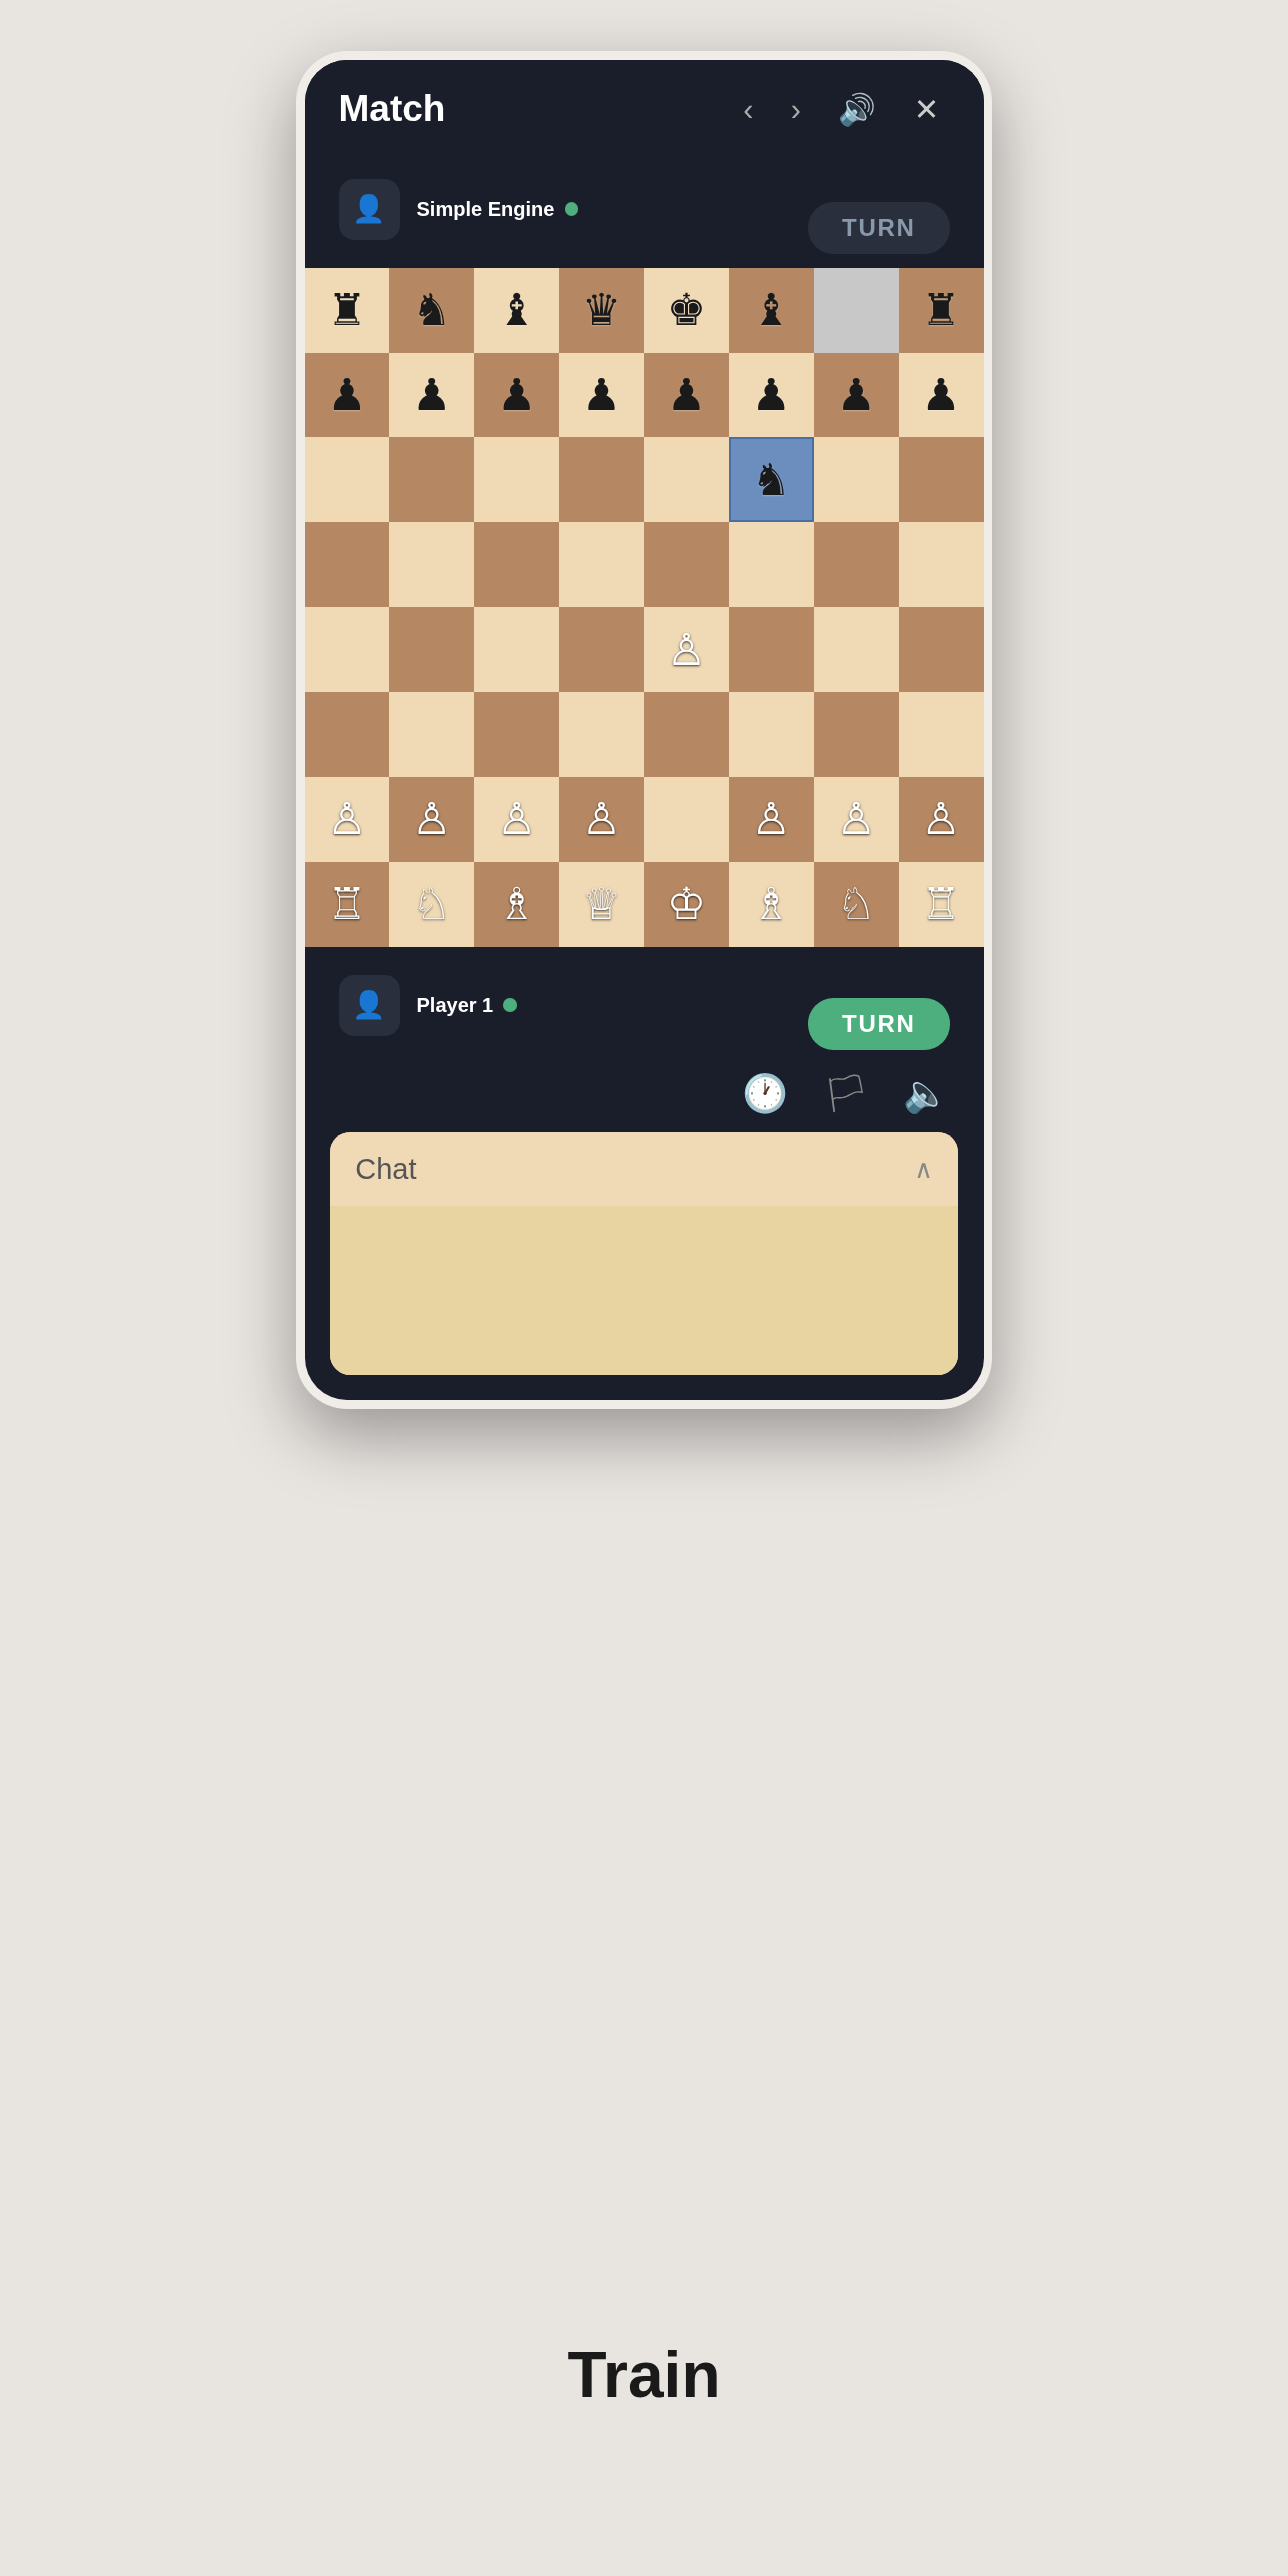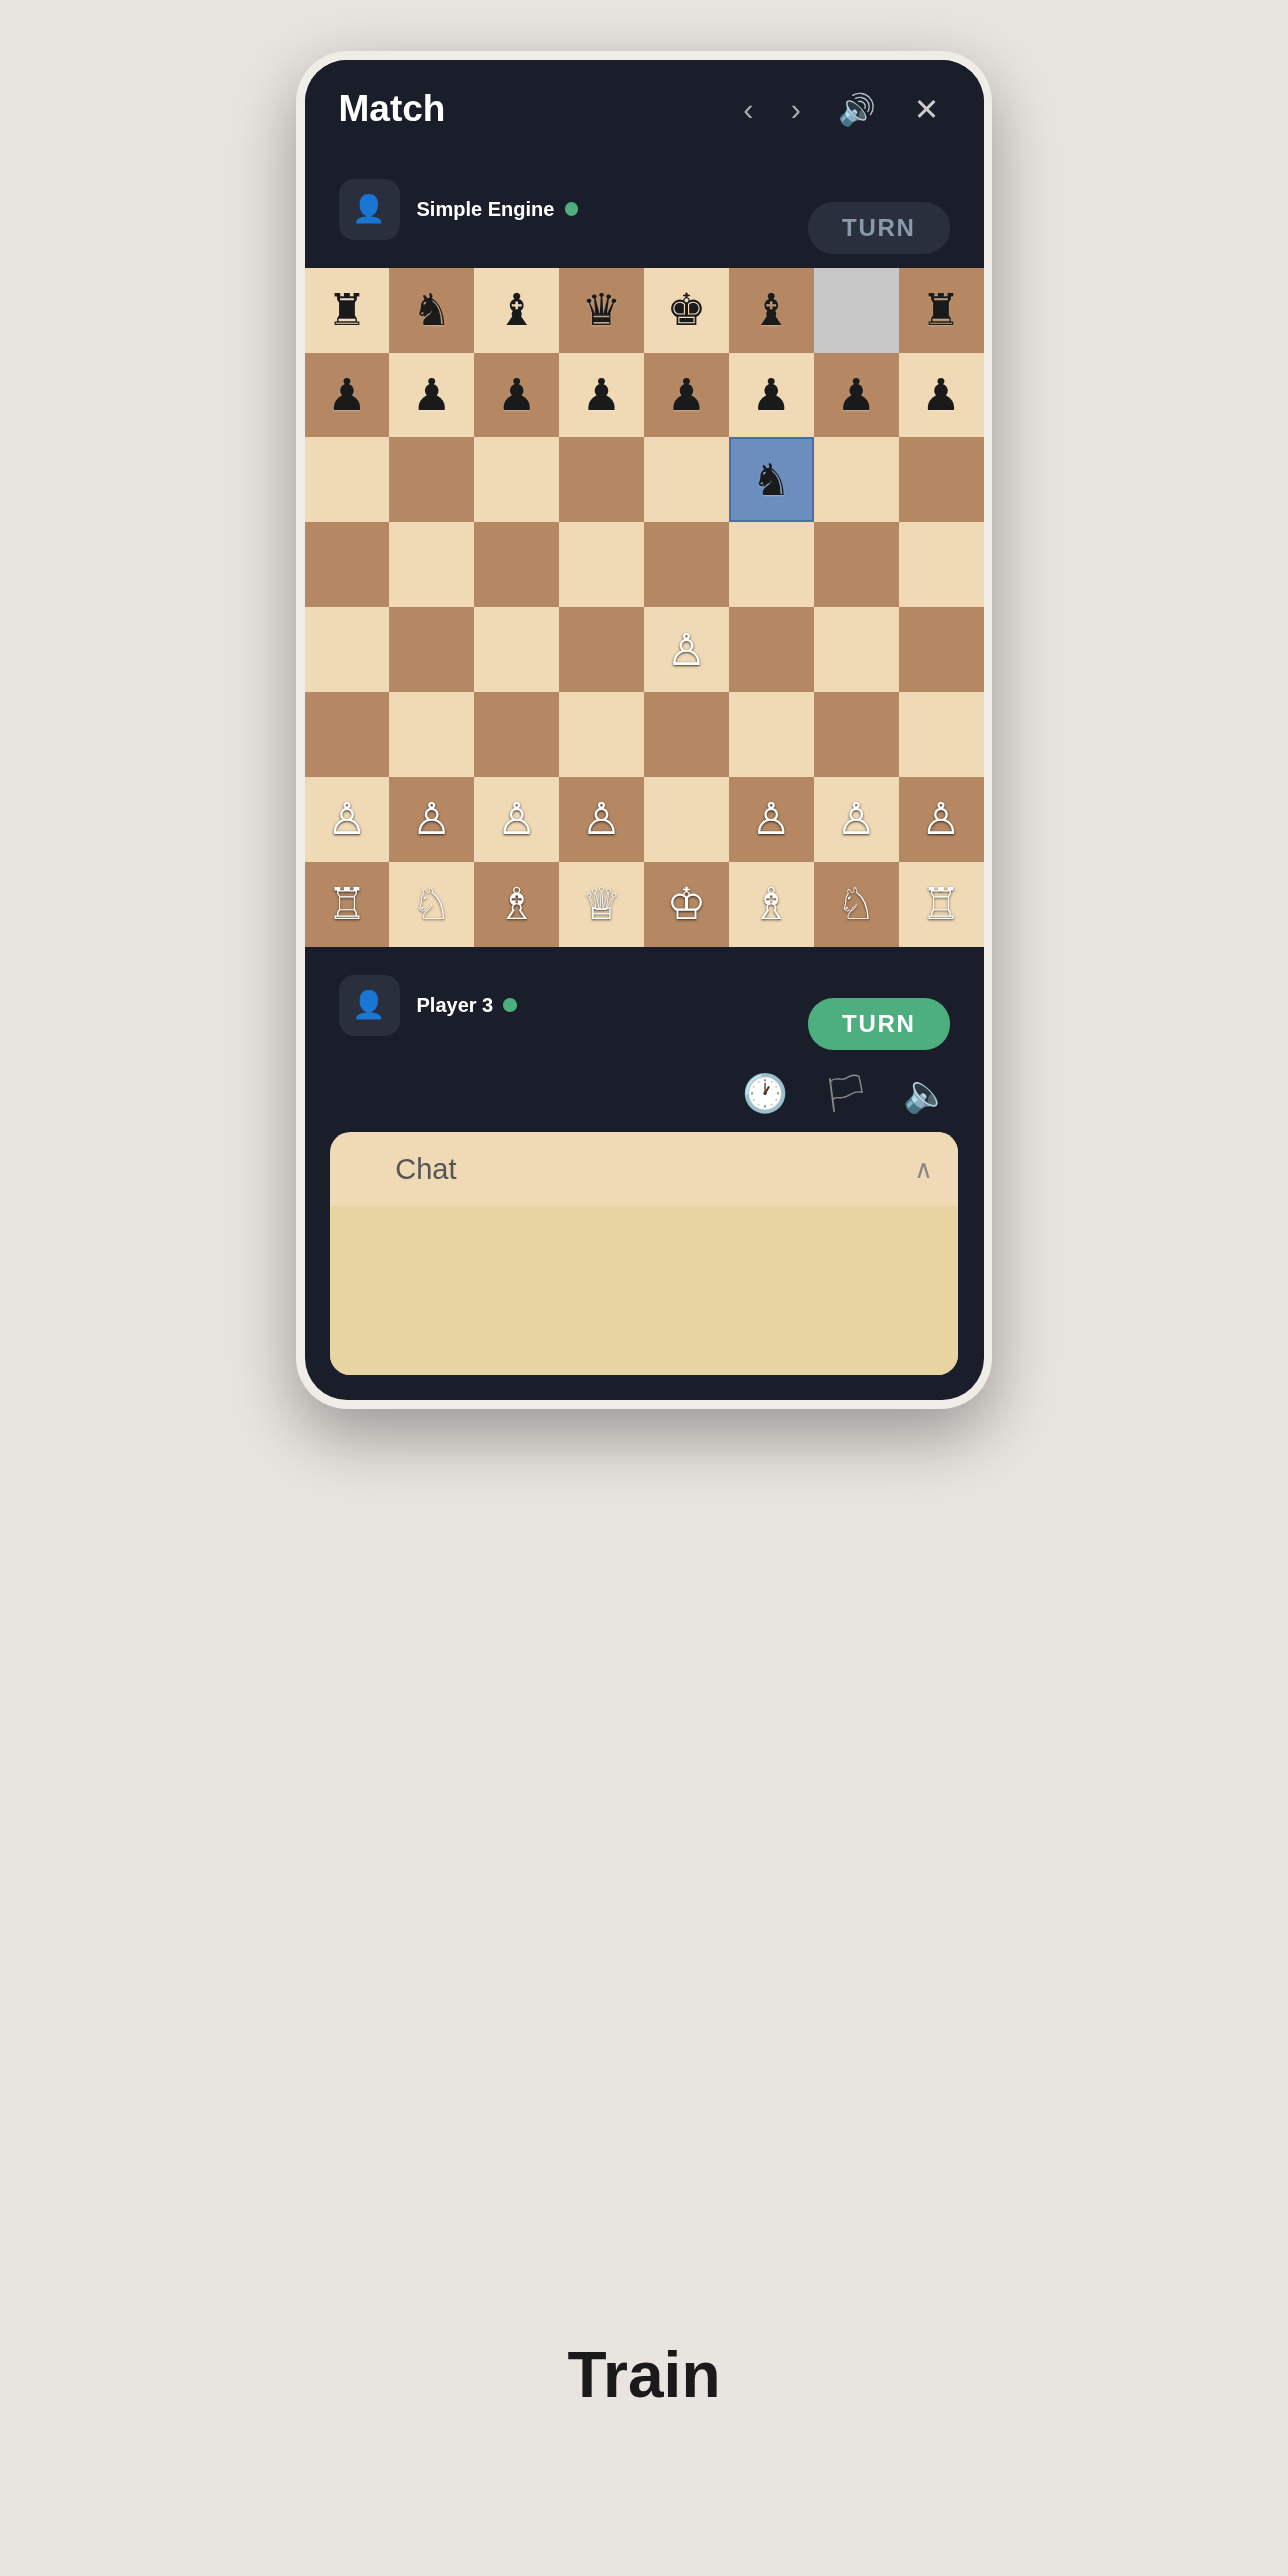--- a/index.html
+++ b/index.html
@@ -179,21 +179,20 @@
       border-radius: 20.3px;
       overflow: hidden;
     }
 
     .chat-header {
       display: flex;
       align-items: center;
       justify-content: space-between;
       padding: 20.3px 25.4px;
       background: #f0d9b5;
-      margin-left: 40px;
     }
 
     .chat-label {
       color: #555;
       font-size: 29px;
       font-weight: 500;
     }
 
     .chat-toggle {
       color: #888;
@@ -379,21 +378,21 @@
         <div class="cell light">
           <span class="piece-white">♖</span>
         </div>
       </div>
 
     <div class="bottom-player-row">
       <div class="avatar">
         <span>👤</span>
       </div>
       <div class="player-name">
-        <span>Player 3</span>
+        <span>Player 1</span>
         <span class="status-dot"></span>
       </div>
       <button class="turn-btn active">TURN</button>
     </div>
 
     <div class="action-row">
       <span class="action-icon">🕐</span>
       <span class="action-icon">🏳</span>
       <span class="action-icon">🔈</span>
     </div>

